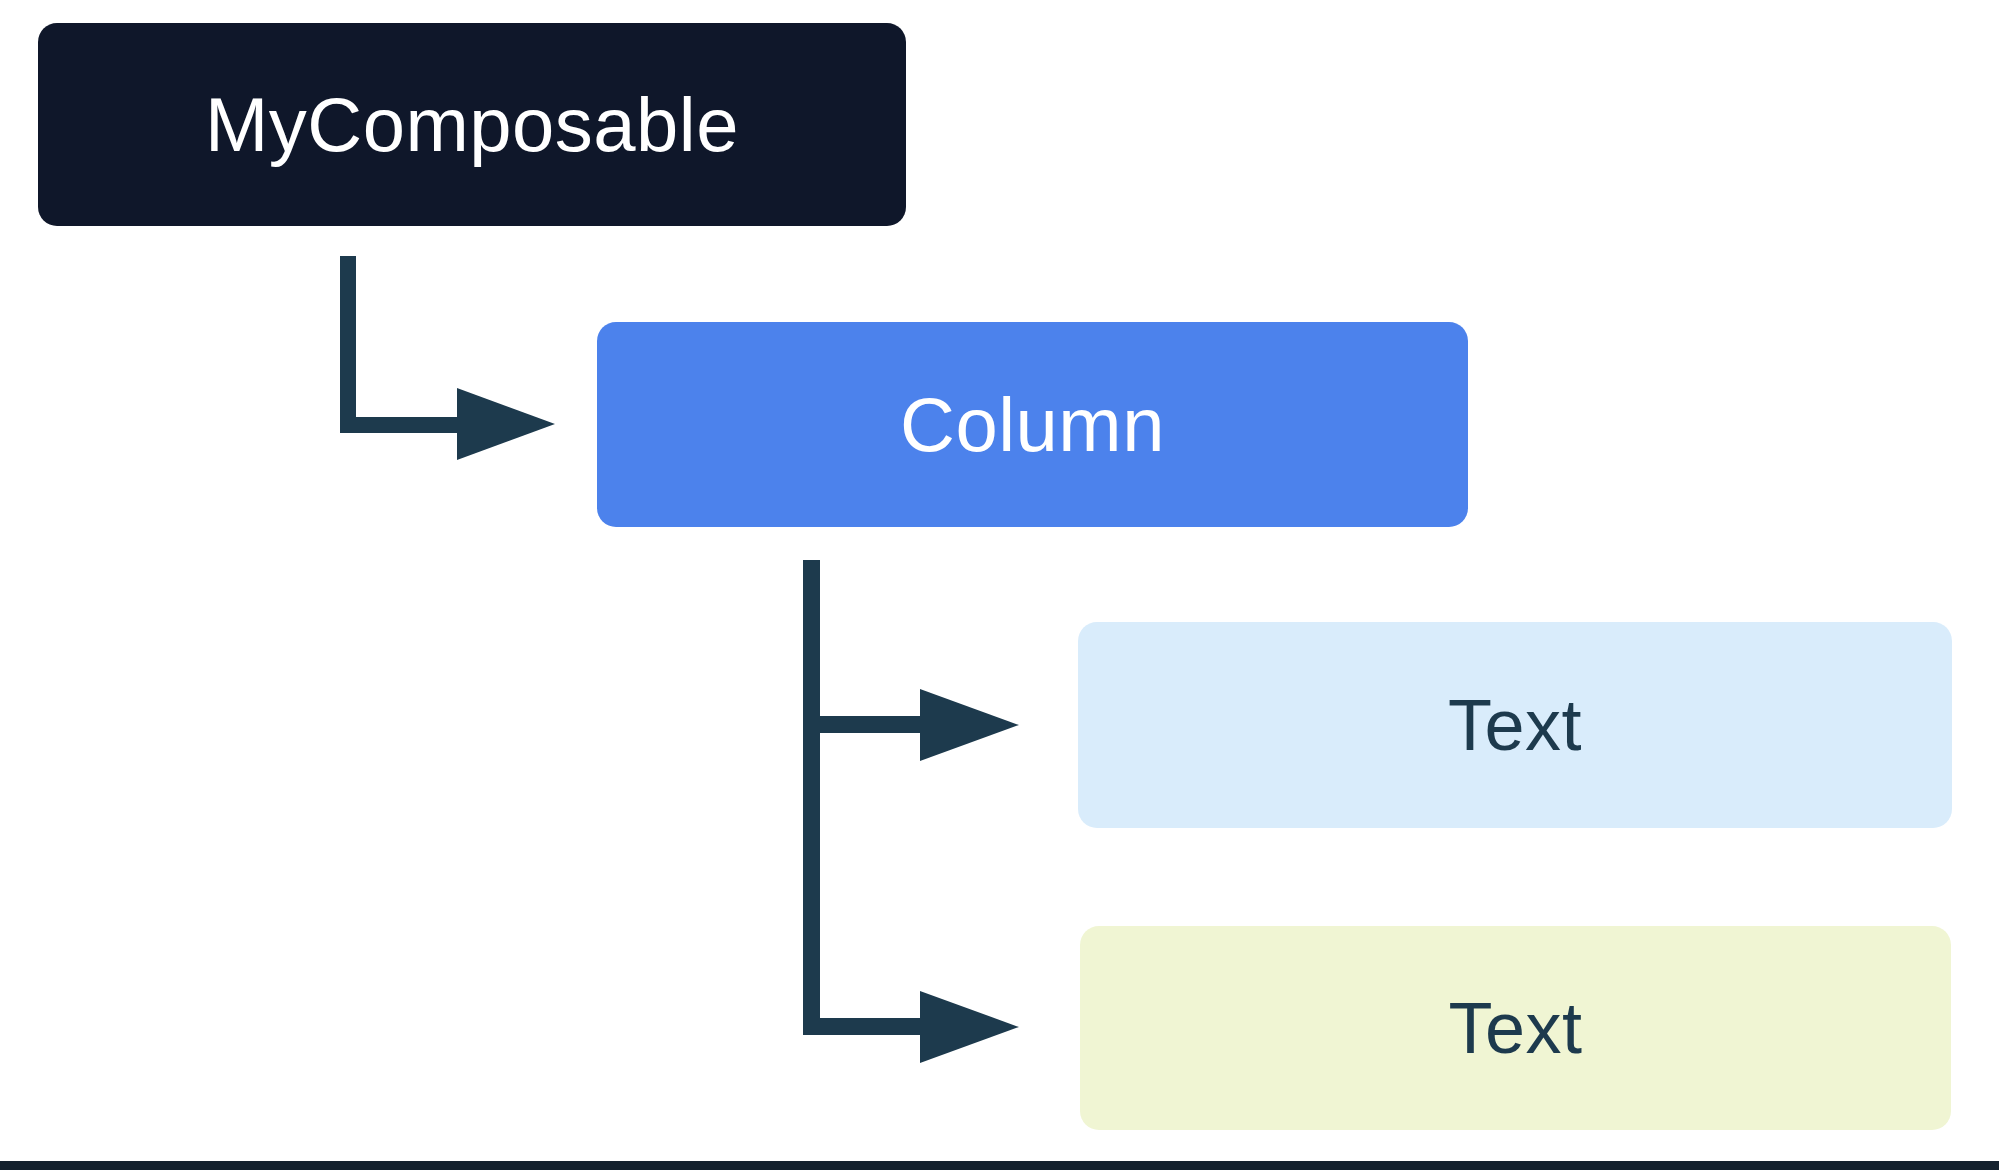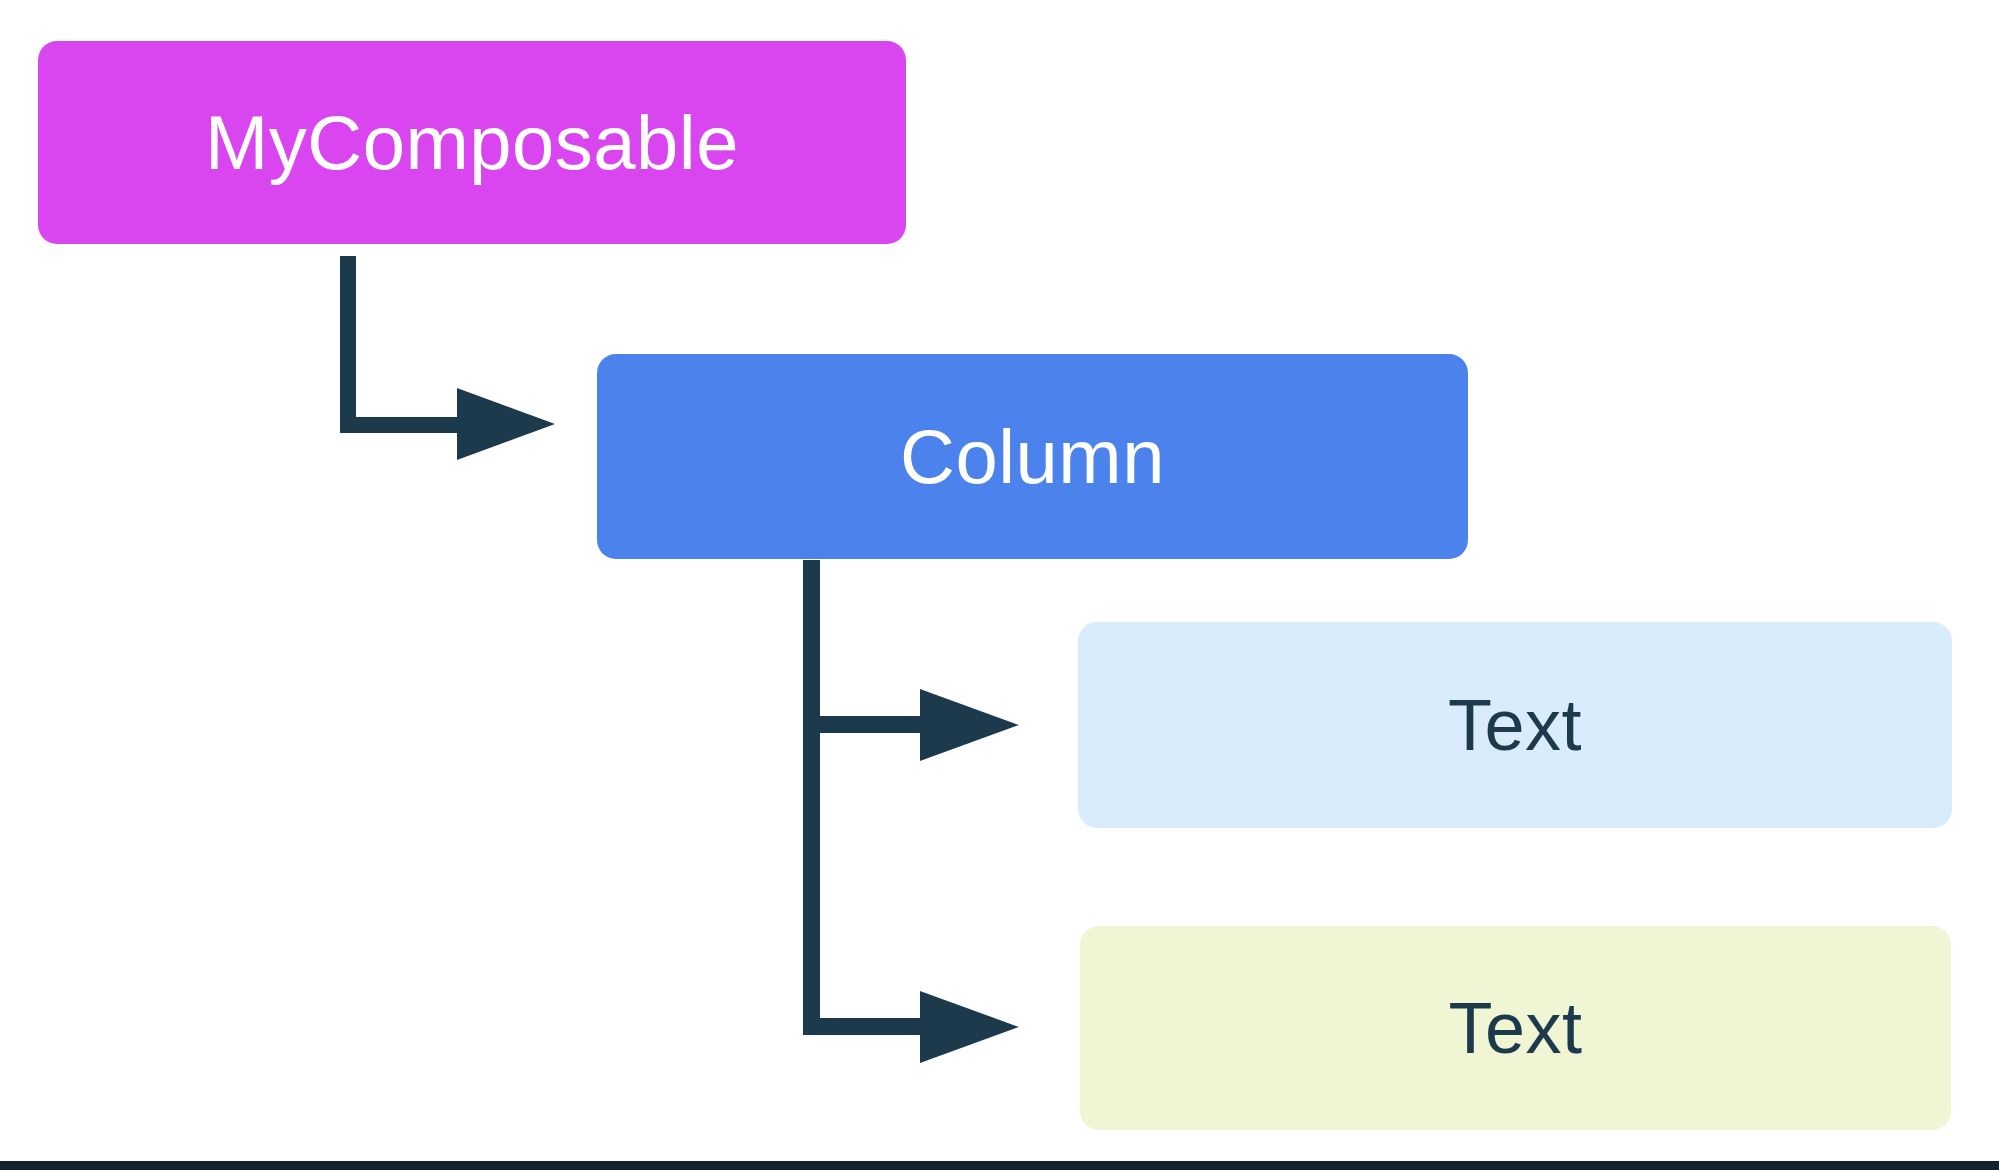--- a/index.html
+++ b/index.html
@@ -23,21 +23,21 @@
     position: absolute;
     display: flex;
     align-items: center;
     justify-content: center;
     border-radius: 19px;
     font-size: 76px;
     font-weight: 400;
     letter-spacing: 0.5px;
   }
   #node-mycomposable { left: 38px;   top: 23px;  width: 868px; height: 203px; }
-  #node-column       { left: 597px;  top: 322px; width: 871px; height: 205px; margin-top: 32px; }
+  #node-column       { left: 597px;  top: 322px; width: 871px; height: 205px; }
   #node-text1        { left: 1078px; top: 622px; width: 874px; height: 206px; font-size: 72px; }
   #node-text2        { left: 1080px; top: 926px; width: 871px; height: 204px; font-size: 72px; }
 
   
   .cline {
     position: absolute;
     background: var(--connector);
   }
   #edge1-v  { left: 340px; top: 256px;  width: 16px;  height: 176px; }
   #edge1-h  { left: 340px; top: 417px;  width: 117px; height: 16px;  }
@@ -66,21 +66,21 @@
     width: 1999px;
     height: 9px;
     background: var(--bottom);
   }
 </style>
 </head>
 <body>
 
 <div id="canvas">
 
-  <div class="node" id="node-mycomposable" style="background: #d946ef; color: rgb(255, 255, 255); margin-top: 18px;">
+  <div class="node" id="node-mycomposable" style="background: #0f172a; color: rgb(255, 255, 255);">
     <span>MyComposable</span>
   </div>
 
   <div class="cline" id="edge1-v"></div>
   <div class="cline" id="edge1-h"></div>
   <div class="arrowhead" id="edge1-head"></div>
 
   <div class="node" id="node-column" style="background: rgb(76, 130, 236); color: rgb(255, 255, 255);">
     <span>Column</span>
   </div>

